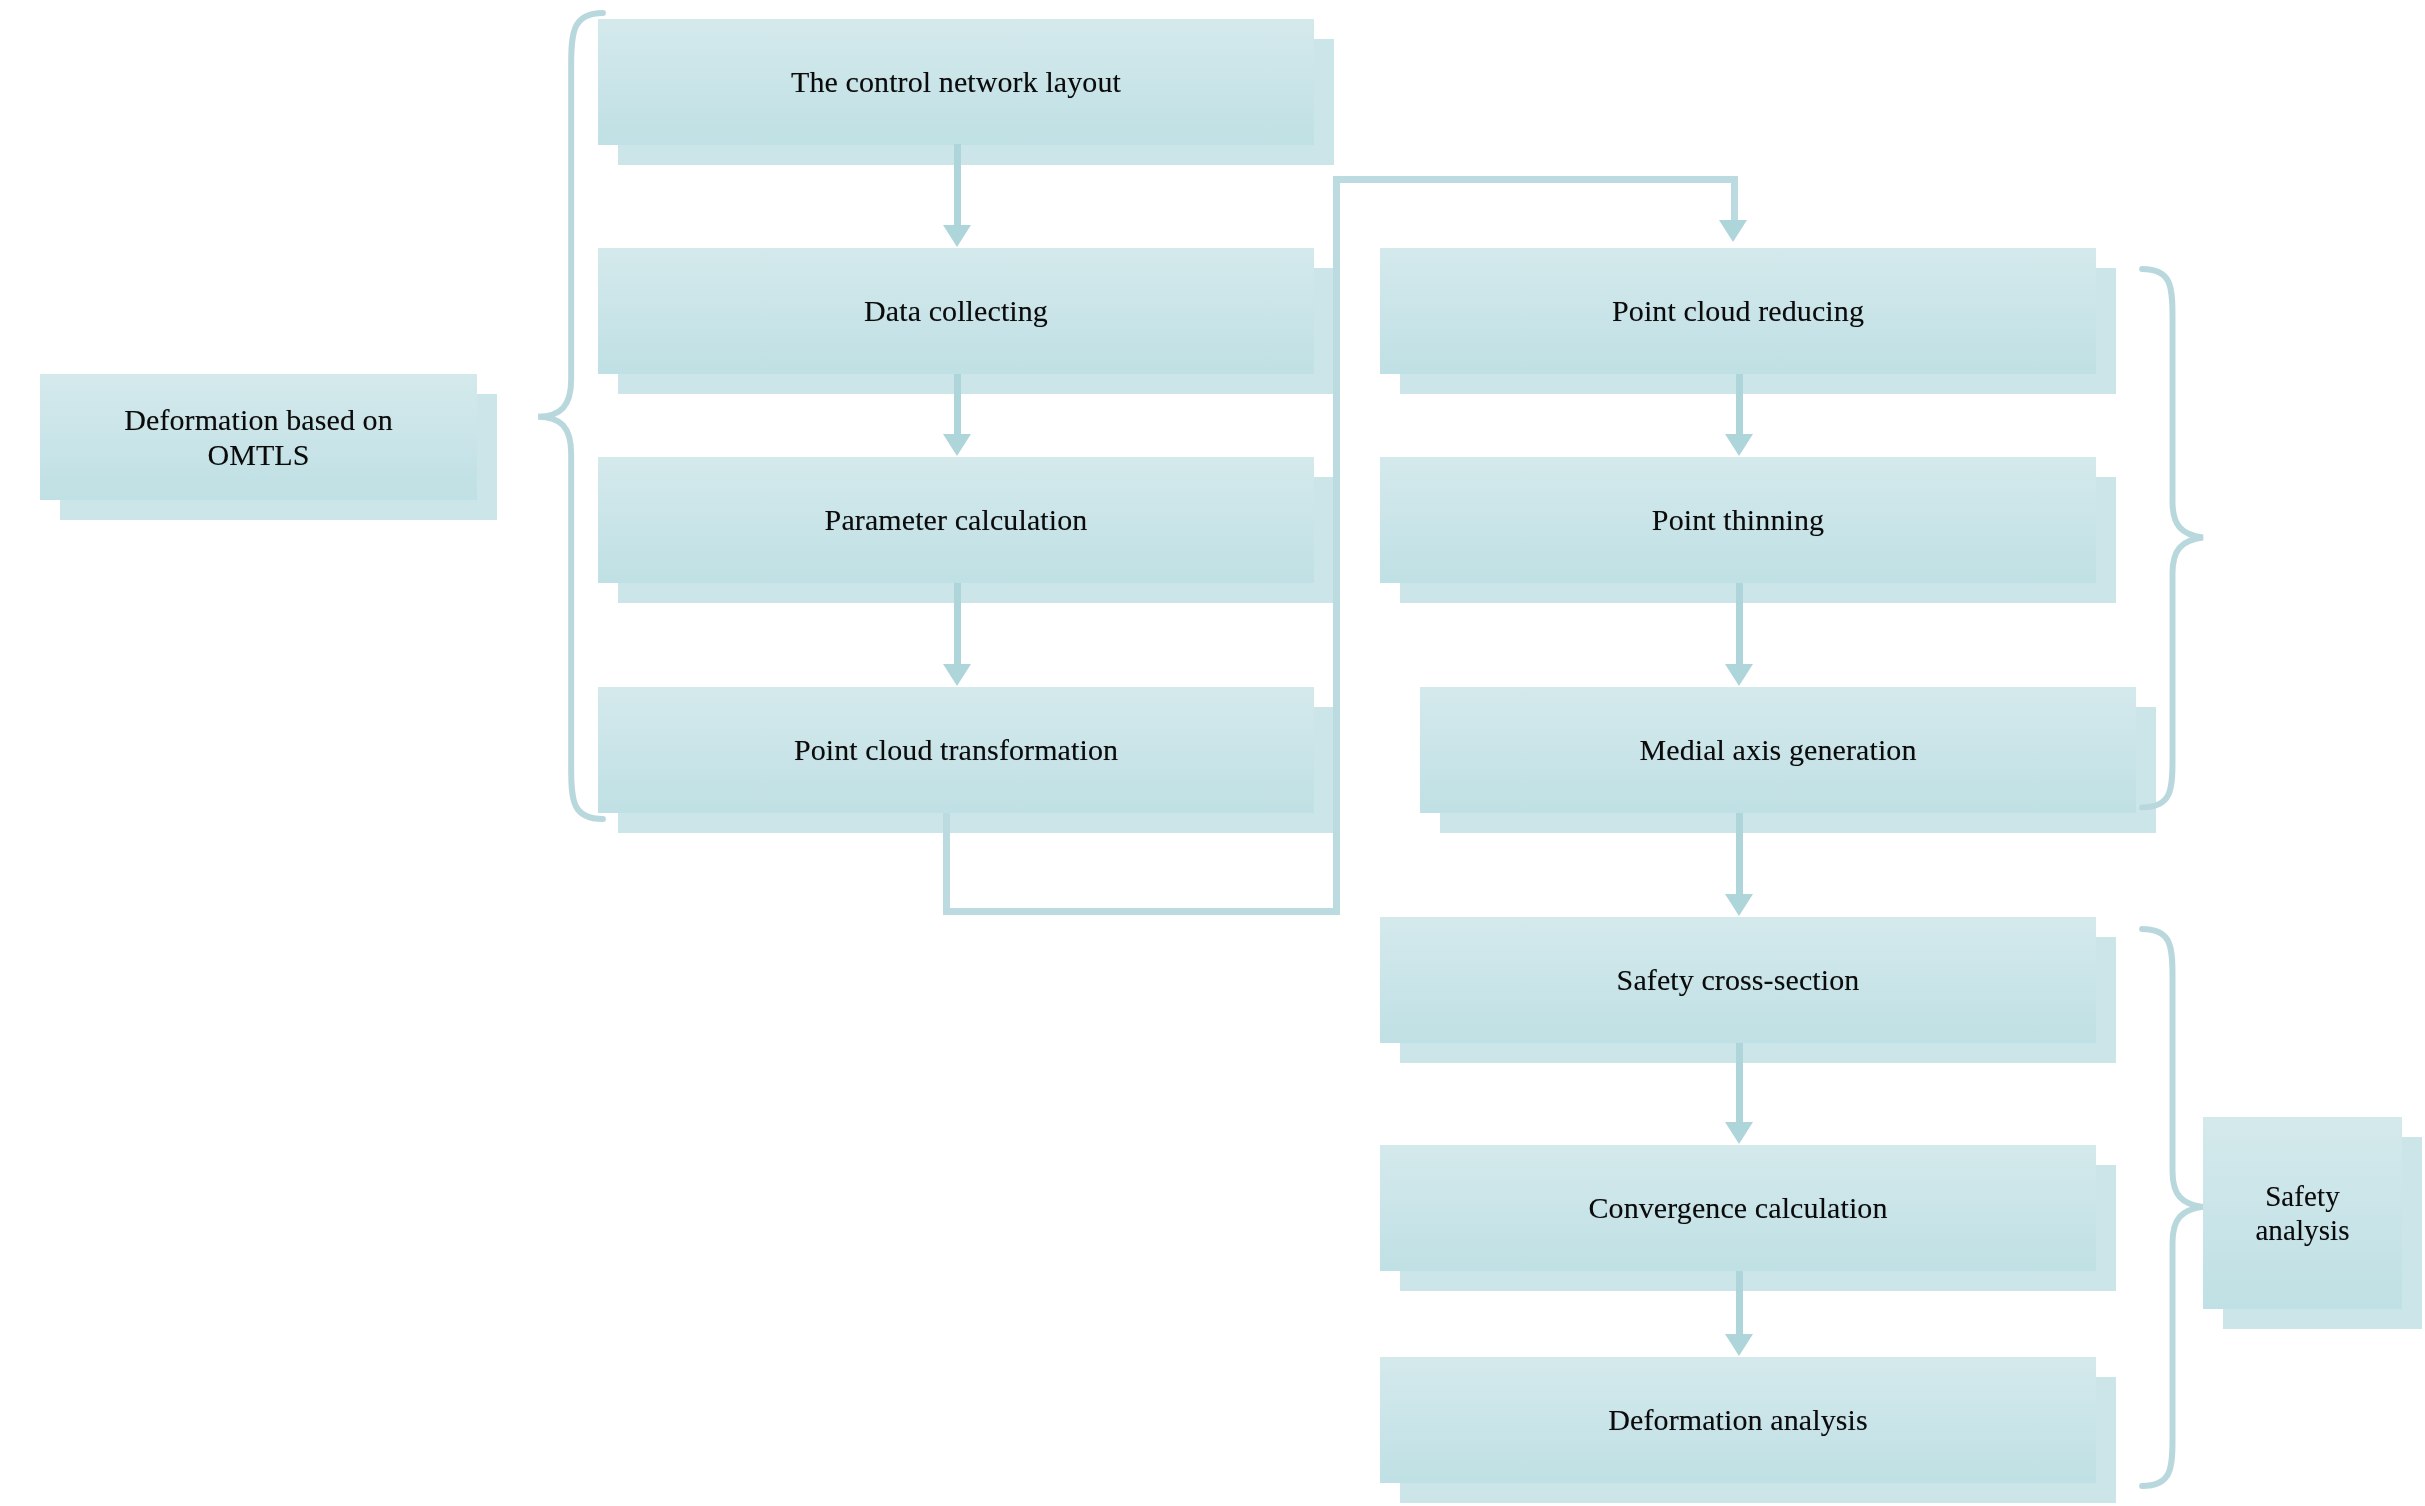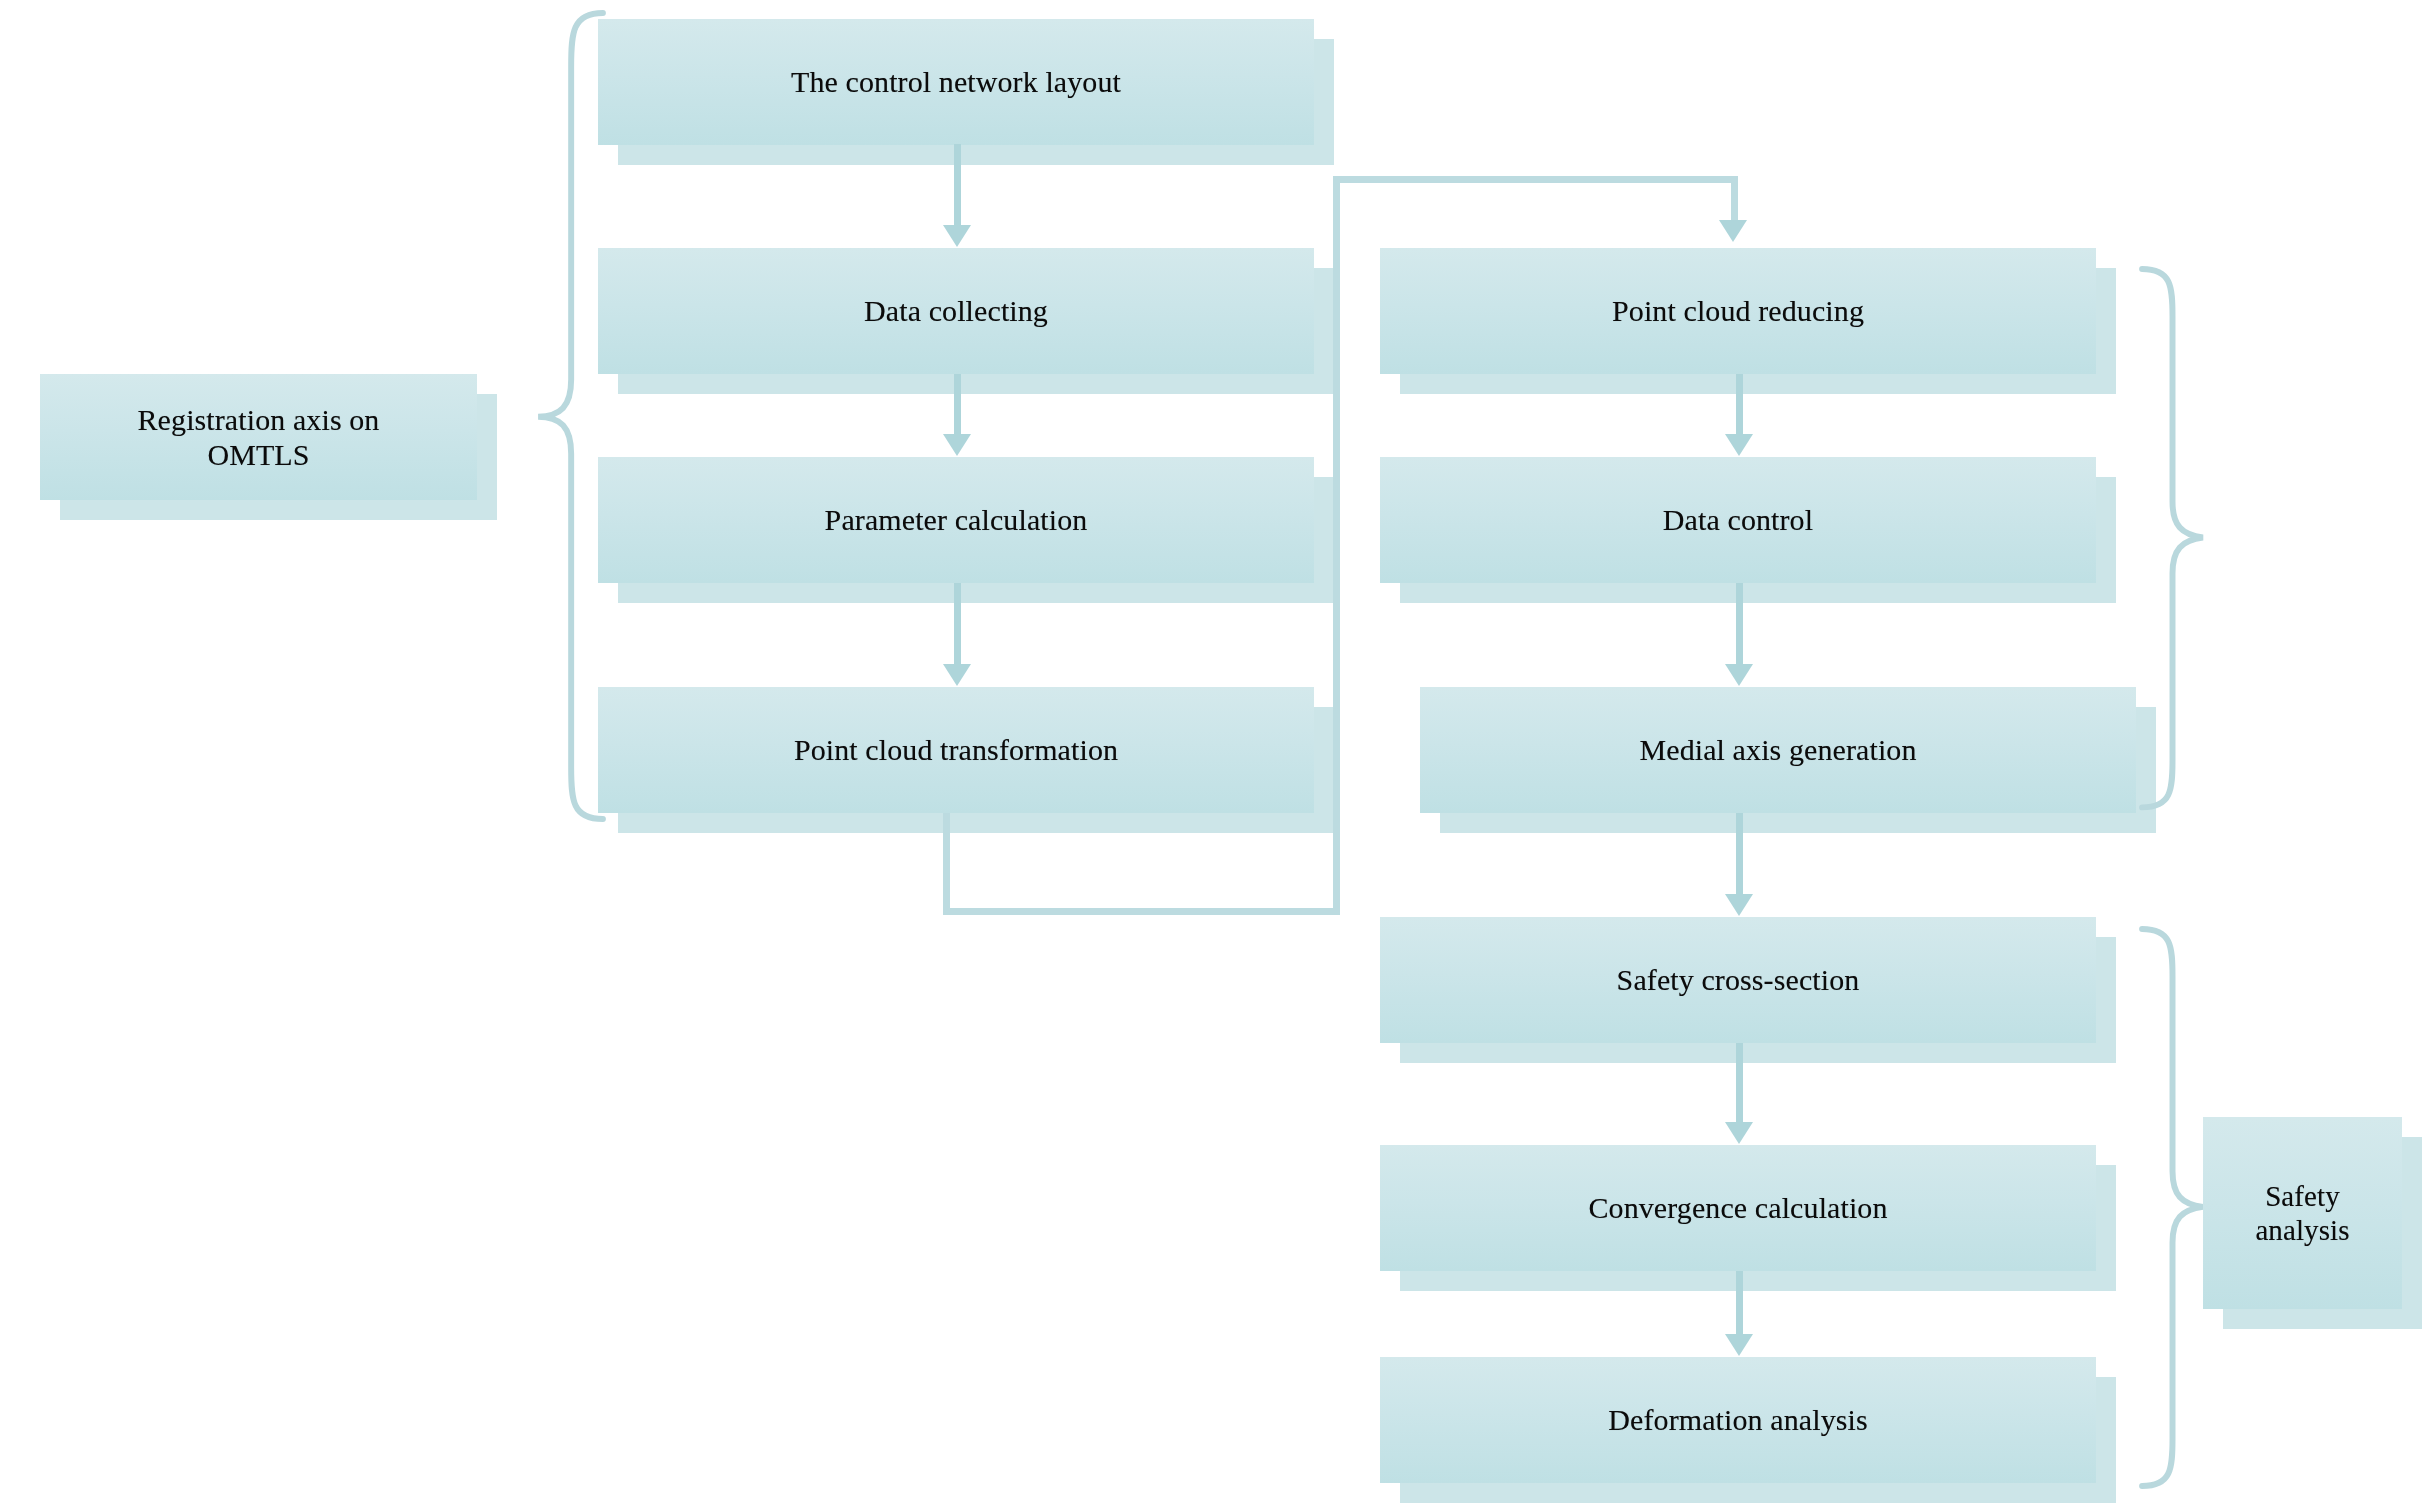--- a/index.html
+++ b/index.html
@@ -43,21 +43,21 @@
 </head>
 <body>
 
 <div id="stage">
 
   <div class="node" style="left:40px;top:374px;width:437px;height:126px;">
     <div class="shadow"></div>
     <div class="face"></div>
     <div class="label">
       <span>
-        <span>Registration axis on</span><br>
+        <span>Deformation based on</span><br>
         <span>OMTLS</span>
       </span>
     </div>
   </div>
 
   <div class="brace" style="left:534px;top:9.3px;width:73px;height:814px;">
     <svg width="73" height="814" viewBox="0 0 110 1230" fill="none">
       <path d="M104 6 C58 6 56 36 56 86 L56 560 C56 600 40 616 6 616 C40 616 56 632 56 672 L56 1146 C56 1196 58 1224 104 1224" stroke="#b9d8dd" stroke-width="9" fill="none" stroke-linecap="round"></path>
     </svg>
   </div>
@@ -119,21 +119,21 @@
 
   <div class="node" style="left:1380px;top:248px;width:716px;height:126px;">
     <div class="shadow"></div>
     <div class="face"></div>
     <div class="label">Point cloud reducing</div>
   </div>
 
   <div class="node" style="left:1380px;top:457px;width:716px;height:126px;">
     <div class="shadow"></div>
     <div class="face"></div>
-    <div class="label">Data control</div>
+    <div class="label">Point thinning</div>
   </div>
 
   <div class="node" style="left:1380px;top:687px;width:716px;height:126px;margin-left:40px;">
     <div class="shadow"></div>
     <div class="face"></div>
     <div class="label">Medial axis generation</div>
   </div>
 
   <div class="node" style="left:1380px;top:917px;width:716px;height:126px;">
     <div class="shadow"></div>

